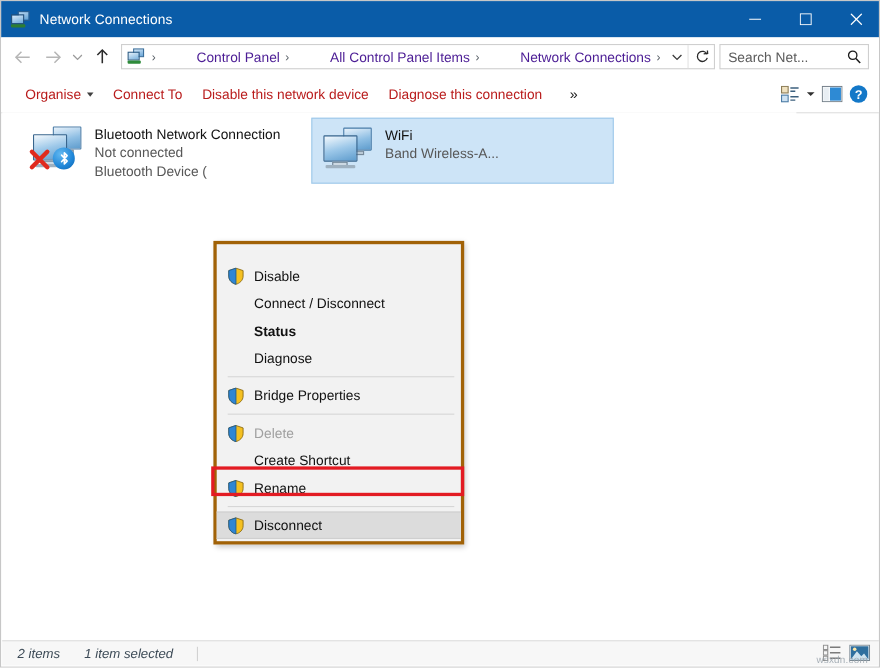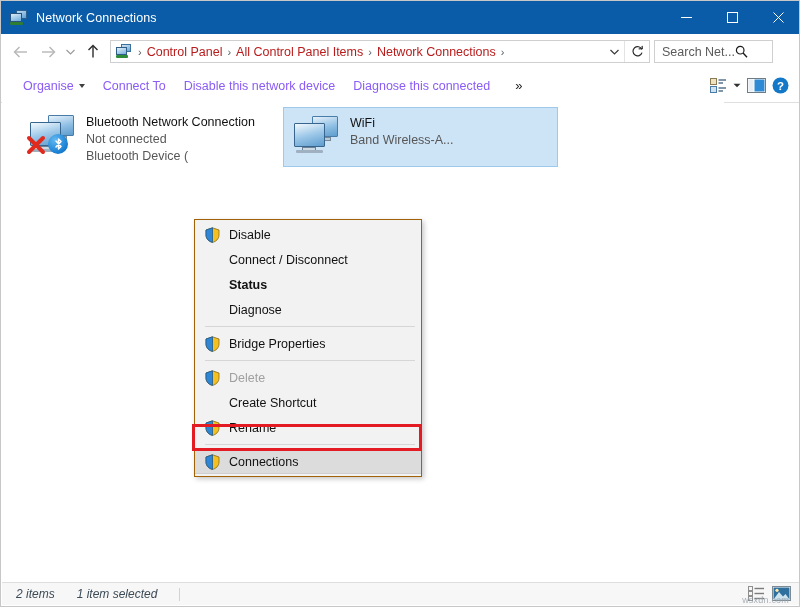--- a/index.html
+++ b/index.html
@@ -130,23 +130,24 @@
     position: relative;
     flex: 0 0 auto;
   }
   .crumb-sep {
     color: #555c63;
     font-size: 11px;
     padding: 0 5px;
     flex: 0 0 auto;
   }
   .crumb {
-    color: #b91c1c;
+    color: #4c1d95;
     white-space: nowrap;
     flex: 0 0 auto;
+    margin-left: 32px;
   }
   .addr-spacer { flex: 1 1 auto; }
   .addr-chev {
     width: 20px;
     display: flex;
     justify-content: center;
     align-items: center;
     flex: 0 0 auto;
   }
   .addr-refresh {
@@ -155,25 +156,26 @@
     display: flex;
     justify-content: center;
     align-items: center;
     height: 100%;
     flex: 0 0 auto;
     color: #333;
   }
   .searchbox {
     margin-left: 4px;
     height: 23px;
-    width: 119px;
+    width: 136px;
     border: 1px solid #cfcfcf;
     background: #ffffff;
     display: flex;
     align-items: center;
+    justify-content: space-between;
     box-sizing: border-box;
   }
   .searchbox .sph {
     font-size: 12.5px;
     color: #5b5b5b;
     padding-left: 7px;
     white-space: nowrap;
   }
   .searchbox .sicon {
     padding-right: 6px;
@@ -188,21 +190,21 @@
     left: 0; top: 68px;
     width: 800px;
     height: 33px;
     background: #ffffff;
     border-bottom: 1px solid #dfdfdf;
     display: flex;
     align-items: center;
   }
   .tb-item {
     font-size: 12.5px;
-    color: #8b5cf6;
+    color: #b91c1c;
     padding: 0 9px;
     height: 24px;
     line-height: 24px;
     white-space: nowrap;
   }
   .tb-item.first { margin-left: 13px; }
   .tb-caret {
     display: inline-block;
     margin-left: 5px;
     border-left: 3.5px solid transparent;
@@ -339,23 +341,23 @@
     white-space: nowrap;
     line-height: 17px;
   }
 
   
   .ctxmenu {
     position: absolute;
     left: 192px; top: 117px;
     width: 228px;
     background: #f2f2f2;
-    border: 1px solid #a16207;
+    border: 3px solid #a16207;
     box-shadow: 2px 2px 5px rgba(0,0,0,.22);
-    padding: 2px 0 2px 0;
+    padding: 16px 0 2px 0;
     box-sizing: border-box;
     z-index: 40;
   }
   .ctx-item {
     height: 25px;
     display: flex;
     align-items: center;
     font-size: 12.5px;
     color: #111111;
     padding-left: 0;
@@ -537,21 +539,21 @@
       </span>
     </div>
   </div>
 
   <div class="toolbar">
     <div class="tb-item first">
       <span>Organise</span><span class="tb-caret"></span>
     </div>
     <div class="tb-item">Connect To</div>
     <div class="tb-item">Disable this network device</div>
-    <div class="tb-item">Diagnose this connected</div>
+    <div class="tb-item">Diagnose this connection</div>
     <div class="tb-chev">»</div>
 
     <div class="tb-right">
       <div class="tb-ico">
         <svg width="17" height="16" viewBox="0 0 17 16">
           <rect x="0.5" y="0.5" width="6" height="6" fill="#f0e2c0" stroke="#8a7b55" stroke-width="1"></rect>
           <rect x="0.5" y="8.5" width="6" height="6" fill="#cfe2f2" stroke="#4c7ca6" stroke-width="1"></rect>
           <line x1="8.5" y1="2" x2="16" y2="2" stroke="#3b5f7d" stroke-width="1.3"></line>
           <line x1="8.5" y1="5" x2="13" y2="5" stroke="#3b5f7d" stroke-width="1.3"></line>
           <line x1="8.5" y1="10" x2="16" y2="10" stroke="#3b5f7d" stroke-width="1.3"></line>
@@ -689,21 +691,21 @@
 
       <div class="ctx-sep"></div>
 
       <div class="ctx-item hover">
         <span class="ctx-icon">
           <svg width="15" height="16" viewBox="0 0 15 16">
             <path d="M7.5 0.8 L14 3 L14 8 C14 12 10.8 14.6 7.5 15.4 C4.2 14.6 1 12 1 8 L1 3 Z" fill="#f4c021" stroke="#8a6a12" stroke-width=".8"></path>
             <path d="M7.5 0.8 L1 3 L1 8 C1 12 4.2 14.6 7.5 15.4 Z" fill="#2f86d4" stroke="#1c5b93" stroke-width=".8"></path>
           </svg>
         </span>
-        <span class="ctx-label">Connections</span>
+        <span class="ctx-label">Disconnect</span>
       </div>
 
     </div>
 
     <div class="redbox"></div>
   </div>
 
   <div class="statusbar">
     <span class="sb-text">2 items</span>
     <span class="sb-text second">1 item selected</span>

